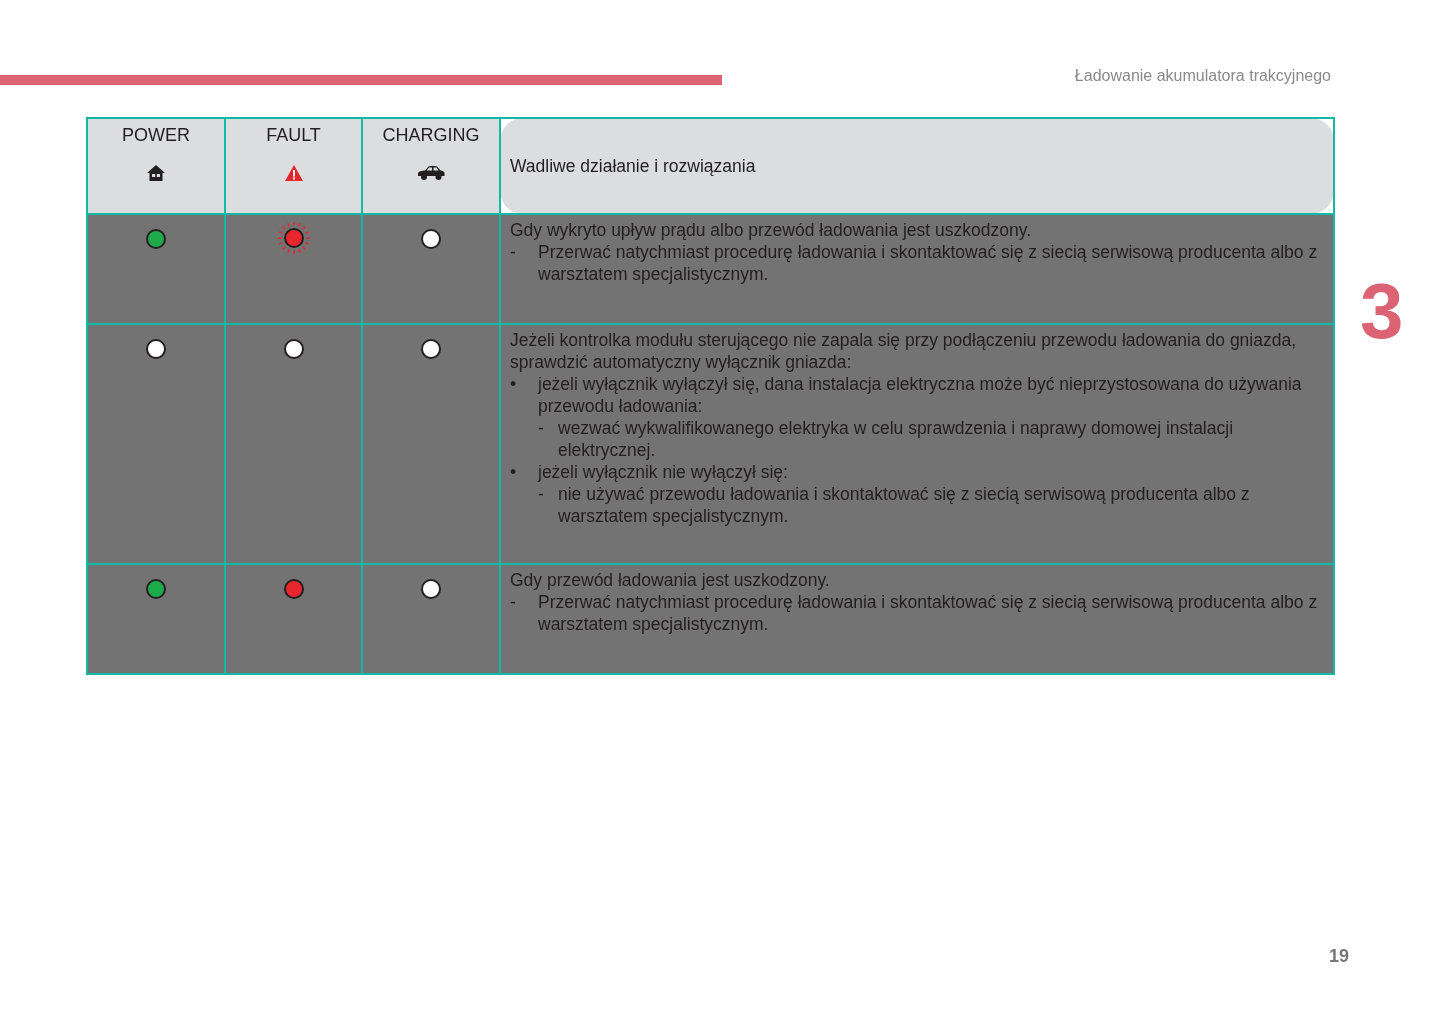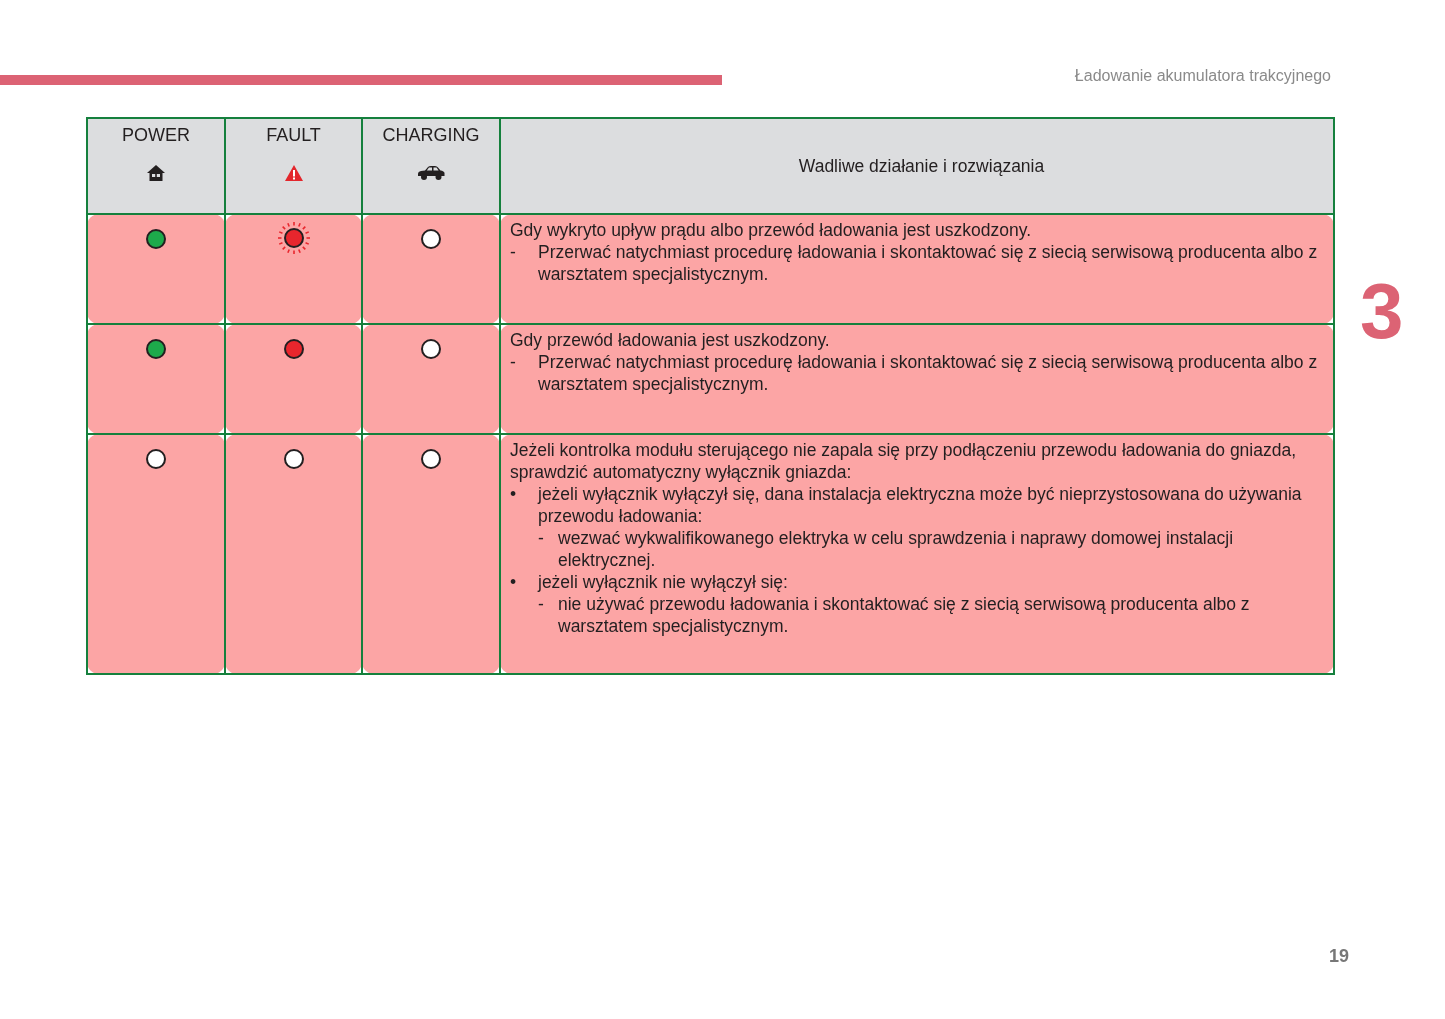--- a/index.html
+++ b/index.html
@@ -26,38 +26,38 @@
     position:absolute; left:1329px; top:946px;
     font-size:18px; font-weight:bold; color:#777777;
   }
   table.main {
     position:absolute; left:86px; top:117px;
     width:1247px;
     border-collapse:collapse;
     table-layout:fixed;
   }
   table.main td, table.main th {
-    border:2px solid #15803d;
+    border:2px solid #14b8a6;
     padding:0;
     vertical-align:top;
   }
   col.c1 { width:138px; } col.c2 { width:137px; } col.c3 { width:138px; } col.c4 { width:834px; }
   tr.header-row th {
     background:#dcdddf;
     height:94px;
     font-weight:normal;
   }
   .hdr-cell { display:flex; flex-direction:column; align-items:center; padding-top:6px; }
   .hdr-label { font-size:18px; color:#231f20; }
   .hdr-icon { margin-top:17px; height:20px; display:flex; align-items:center; justify-content:center; }
   .hdr-desc {
-    text-align:center; vertical-align:middle !important;
-    font-size:17.5px; padding-left:9px !important;
-  }
-  tr.row td { background:#fca5a5;border-radius:12px; }
+    text-align:left; vertical-align:middle !important;
+    font-size:17.5px; padding-left:9px !important;border-radius:23px;
+  }
+  tr.row td { background:#737373; }
   tr.row1 td, tr.row2 td { height:108px; }
   tr.row3 td { height:238px; }
   .led-cell { display:flex; justify-content:center; padding-top:14px; }
   .led {
     width:16px; height:16px; border-radius:50%;
     border:2px solid #231f20; box-sizing:content-box;
   }
   .led.green { background:#1daa4b; }
   .led.red { background:#e8262d; }
   .led.off { background:#ffffff; }
@@ -171,20 +171,59 @@
       <div class="desc">
         <p>Gdy wykryto upływ prądu albo przewód ładowania jest uszkodzony.</p>
         <div class="item">
           <span class="mark">-</span>
           <span>Przerwać natychmiast procedurę ładowania i skontaktować się z siecią serwisową producenta albo z warsztatem specjalistycznym.</span>
         </div>
       </div>
     </td>
   </tr>
 
+  <tr class="row row3">
+    <td>
+      <div class="led-cell">
+            <span class="led off"></span>
+          </div>
+    </td>
+    <td>
+      <div class="led-cell">
+            <span class="led off"></span>
+          </div>
+    </td>
+    <td>
+      <div class="led-cell">
+            <span class="led off"></span>
+          </div>
+    </td>
+    <td>
+      <div class="desc">
+        <p>Jeżeli kontrolka modułu sterującego nie zapala się przy podłączeniu przewodu ładowania do gniazda, sprawdzić automatyczny wyłącznik gniazda:</p>
+        <div class="item">
+          <span class="mark">•</span>
+          <span>jeżeli wyłącznik wyłączył się, dana instalacja elektryczna może być nieprzystosowana do używania przewodu ładowania:</span>
+        </div>
+        <div class="sub">
+          <span class="mark">-</span>
+          <span>wezwać wykwalifikowanego elektryka w celu sprawdzenia i naprawy domowej instalacji elektrycznej.</span>
+        </div>
+        <div class="item">
+          <span class="mark">•</span>
+          <span>jeżeli wyłącznik nie wyłączył się:</span>
+        </div>
+        <div class="sub">
+          <span class="mark">-</span>
+          <span>nie używać przewodu ładowania i skontaktować się z siecią serwisową producenta albo z warsztatem specjalistycznym.</span>
+        </div>
+      </div>
+    </td>
+  </tr>
+
   <tr class="row row2">
     <td>
       <div class="led-cell">
             <span class="led green"></span>
           </div>
     </td>
     <td>
       <div class="led-cell">
             <span class="led red"></span>
           </div>
@@ -197,53 +236,14 @@
     <td>
       <div class="desc">
         <p>Gdy przewód ładowania jest uszkodzony.</p>
         <div class="item">
           <span class="mark">-</span>
           <span>Przerwać natychmiast procedurę ładowania i skontaktować się z siecią serwisową producenta albo z warsztatem specjalistycznym.</span>
         </div>
       </div>
     </td>
   </tr>
-
-  <tr class="row row3">
-    <td>
-      <div class="led-cell">
-            <span class="led off"></span>
-          </div>
-    </td>
-    <td>
-      <div class="led-cell">
-            <span class="led off"></span>
-          </div>
-    </td>
-    <td>
-      <div class="led-cell">
-            <span class="led off"></span>
-          </div>
-    </td>
-    <td>
-      <div class="desc">
-        <p>Jeżeli kontrolka modułu sterującego nie zapala się przy podłączeniu przewodu ładowania do gniazda, sprawdzić automatyczny wyłącznik gniazda:</p>
-        <div class="item">
-          <span class="mark">•</span>
-          <span>jeżeli wyłącznik wyłączył się, dana instalacja elektryczna może być nieprzystosowana do używania przewodu ładowania:</span>
-        </div>
-        <div class="sub">
-          <span class="mark">-</span>
-          <span>wezwać wykwalifikowanego elektryka w celu sprawdzenia i naprawy domowej instalacji elektrycznej.</span>
-        </div>
-        <div class="item">
-          <span class="mark">•</span>
-          <span>jeżeli wyłącznik nie wyłączył się:</span>
-        </div>
-        <div class="sub">
-          <span class="mark">-</span>
-          <span>nie używać przewodu ładowania i skontaktować się z siecią serwisową producenta albo z warsztatem specjalistycznym.</span>
-        </div>
-      </div>
-    </td>
-  </tr>
 </tbody>
   </table>
 
 </body></html>

